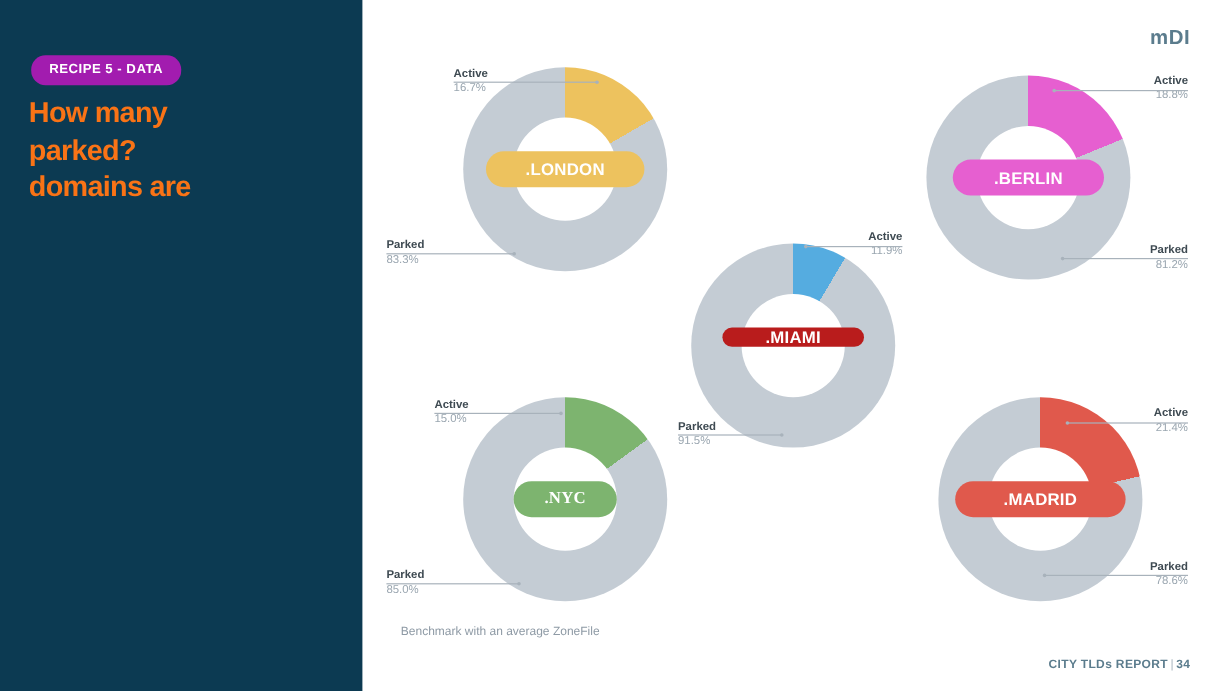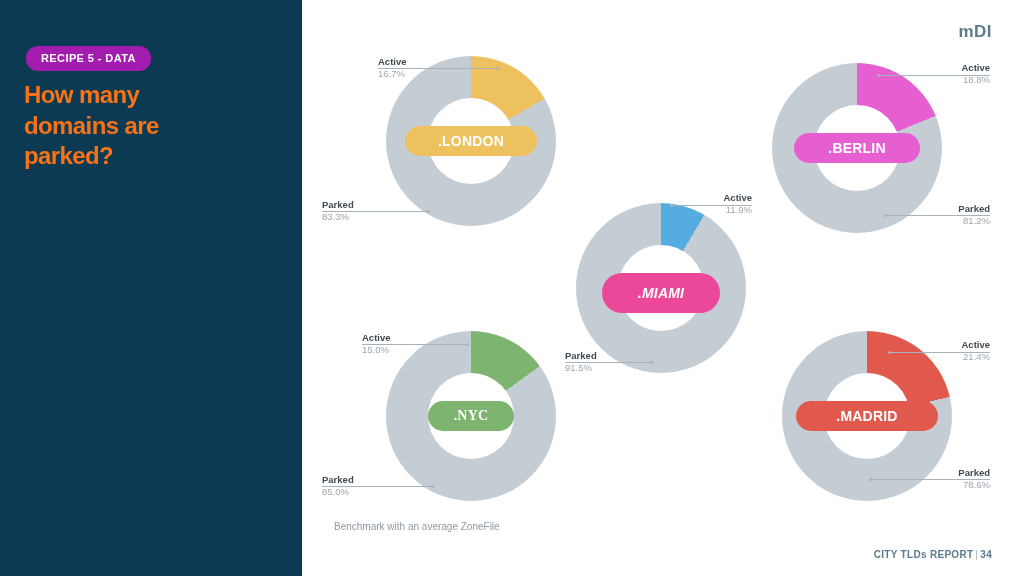--- a/index.html
+++ b/index.html
@@ -123,22 +123,22 @@
 </style>
 </head>
 <body>
 
 <div id="slide">
 
   <div id="left-panel">
     <div id="recipe-badge">RECIPE 5 - DATA</div>
     <div id="slide-title">
       <div>How many</div>
+      <div>parked?</div>
       <div>domains are</div>
-      <div>parked?</div>
     </div>
   </div>
 
   <div id="content">
 
     <div id="brand-logo">mDI</div>
 
     <div class="donut-block" style="left:84px; top:56px; width:170px; height:170px;">
       <div class="donut" style="left:0; top:0; width:170px; height:170px;
                   background: conic-gradient(#edc25e 0deg 60.1deg, #c4ccd4 60.1deg 360deg);"></div>
@@ -176,21 +176,21 @@
       <span class="c-name">Parked</span>
       <span class="c-val">81.2%</span>
     </div>
     <div class="leader" style="left:583px; top:215px; width:105px;"></div>
     <div class="leader-dot" style="left:582px; top:214px;"></div>
 
     <div class="donut-block" style="left:274px; top:203px; width:170px; height:170px;">
       <div class="donut" style="left:0; top:0; width:170px; height:170px;
                   background: conic-gradient(#55ace0 0deg 30.6deg, #c4ccd4 30.6deg 360deg);"></div>
       <div class="donut-hole" style="left:42px; top:42px; width:86px; height:86px;"></div>
-      <div class="donut-pill" style="left:26px; top:70px; width:118px; height:40px; background:#ec4899;font-style:italic;">.MIAMI</div>
+      <div class="donut-pill" style="left:26px; top:70px; width:118px; height:16px; background:#b91c1c;">.MIAMI</div>
     </div>
     <div class="callout right-align" style="left:400px; top:192px; width:50px;">
       <span class="c-name">Active</span>
       <span class="c-val">11.9%</span>
     </div>
     <div class="leader" style="left:369px; top:205px; width:81px;"></div>
     <div class="leader-dot" style="left:368px; top:204px;"></div>
 
     <div class="callout" style="left:263px; top:350px;">
       <span class="c-name">Parked</span>

